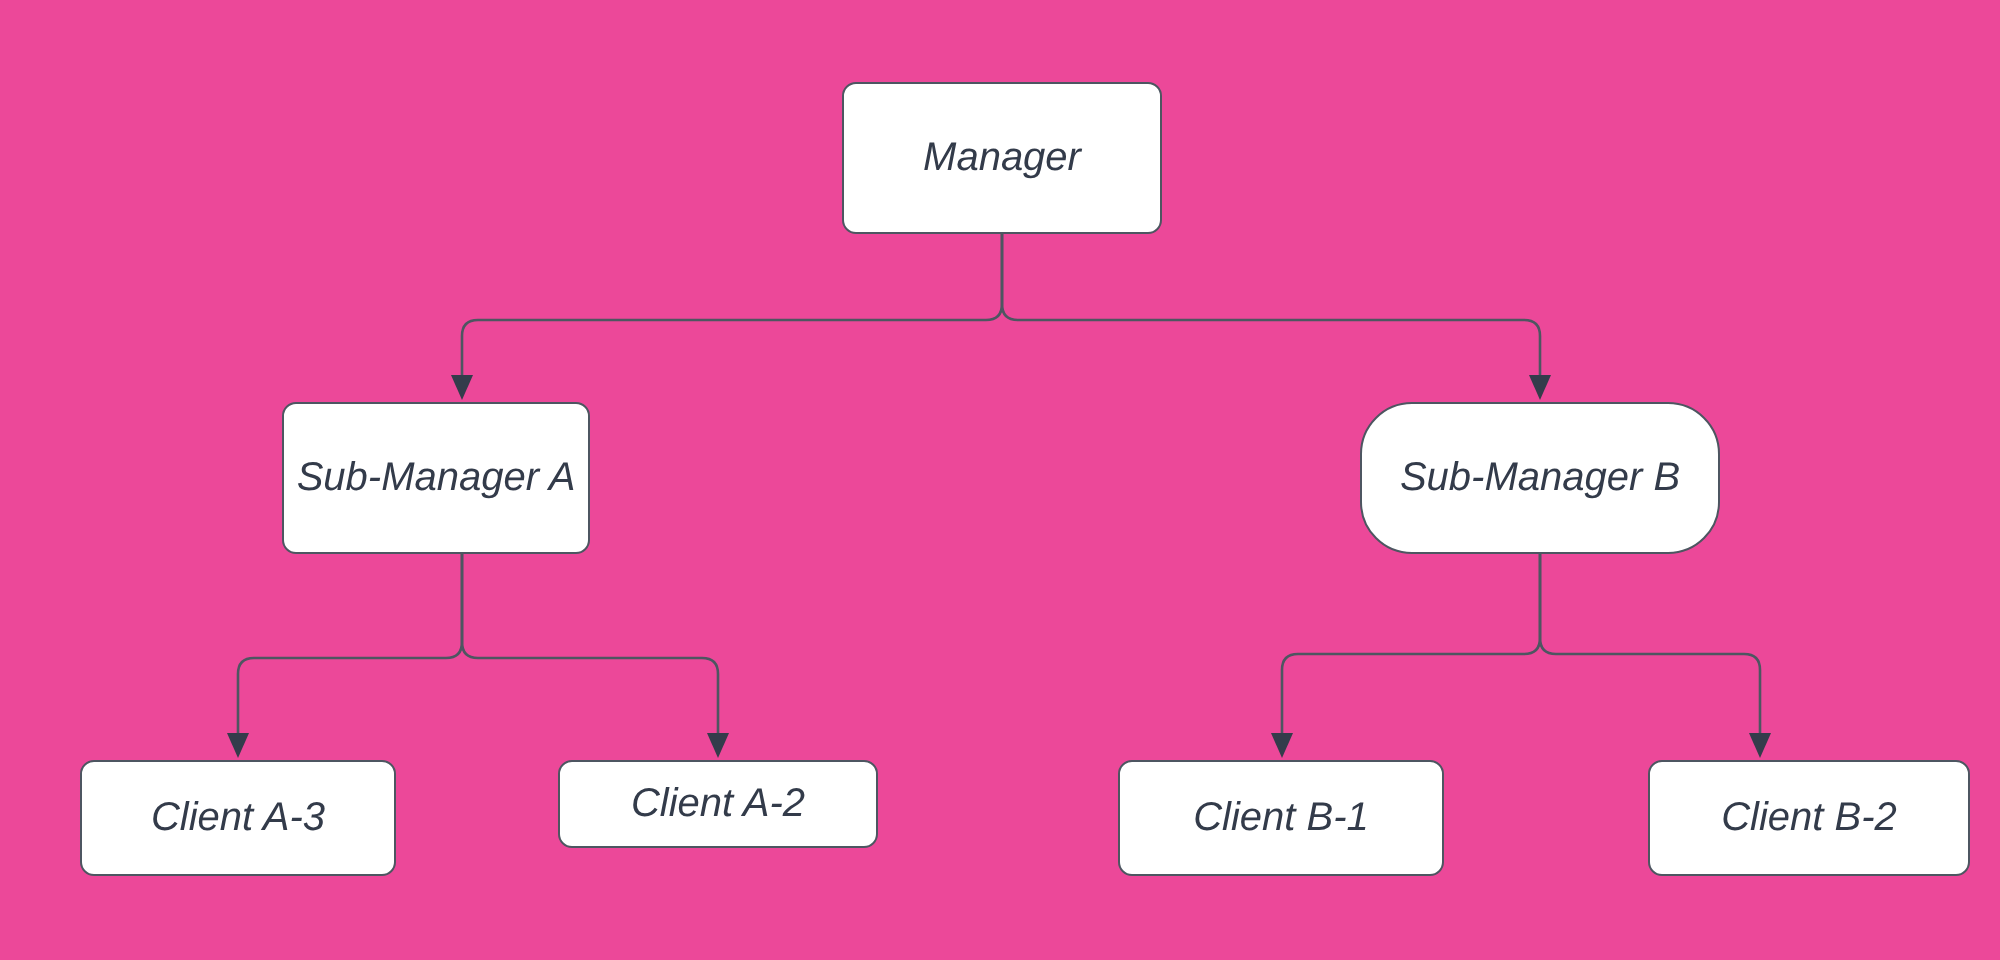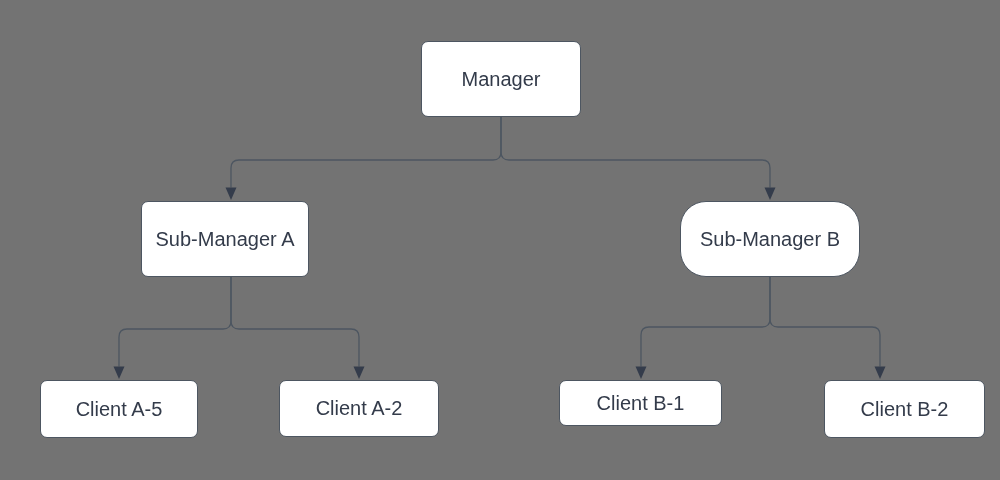--- a/index.html
+++ b/index.html
@@ -4,23 +4,24 @@
 <style>
   html, body {
     margin: 0;
     padding: 0;
     background: #ffffff;
   }
   .canvas {
     position: relative;
     width: 1000px;
     height: 480px;
-    background: #737373;
+    background: #ec4899;
     font-family: "Liberation Sans", sans-serif;
     overflow: hidden;
+    font-style: italic;
   }
   .connector-layer {
     position: absolute;
     left: 0;
     top: 0;
     width: 1000px;
     height: 480px;
     pointer-events: none;
   }
   .node {
@@ -31,25 +32,25 @@
     border-radius: 7px;
     display: flex;
     align-items: center;
     justify-content: center;
     font-size: 20px;
     color: #333b4a;
     white-space: nowrap;
     cursor: default;
   }
   #n-manager   { left: 421px; top: 41px;  width: 160px; height: 76px; }
-  #n-sub-a     { left: 141px; top: 201px; width: 168px; height: 76px; }
+  #n-sub-a     { left: 141px; top: 201px; width: 154px; height: 76px; }
   #n-sub-b     { left: 680px; top: 201px; width: 180px; height: 76px; border-radius: 26px; }
   #n-client-a1 { left: 40px;  top: 380px; width: 158px; height: 58px; }
-  #n-client-a2 { left: 279px; top: 380px; width: 160px; height: 57px; }
-  #n-client-b1 { left: 559px; top: 380px; width: 163px; height: 46px; }
+  #n-client-a2 { left: 279px; top: 380px; width: 160px; height: 44px; }
+  #n-client-b1 { left: 559px; top: 380px; width: 163px; height: 58px; }
   #n-client-b2 { left: 800px; top: 380px; width: 161px; height: 58px; margin-left: 24px; }
   .edge-line {
     fill: none;
     stroke: #4d5661;
     stroke-width: 1.3;
   }
   .arrowhead {
     fill: #343c4b;
     stroke: none;
   }
@@ -98,21 +99,21 @@
 
   <div class="node" id="n-sub-a">
     <span>Sub-Manager A</span>
   </div>
 
   <div class="node" id="n-sub-b">
     <span>Sub-Manager B</span>
   </div>
 
   <div class="node" id="n-client-a1">
-    <span>Client A-5</span>
+    <span>Client A-3</span>
   </div>
 
   <div class="node" id="n-client-a2">
     <span>Client A-2</span>
   </div>
 
   <div class="node" id="n-client-b1">
     <span>Client B-1</span>
   </div>
 

